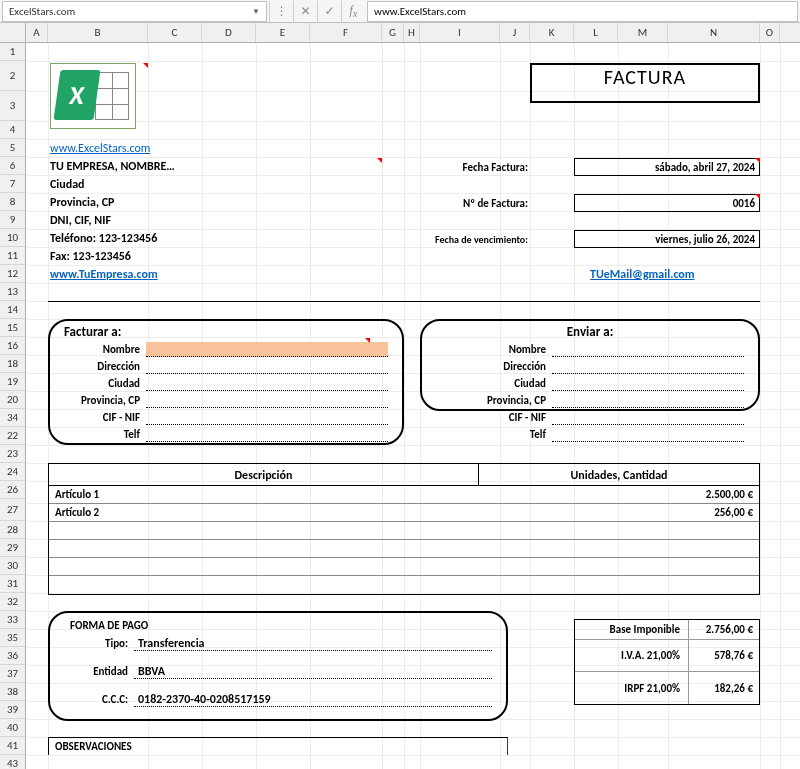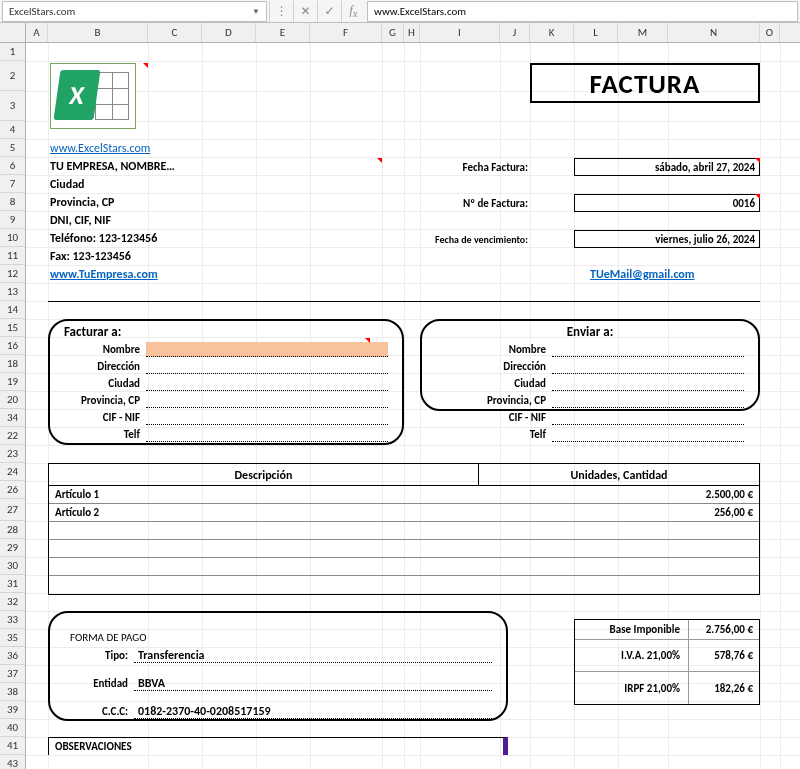--- a/index.html
+++ b/index.html
@@ -27,21 +27,21 @@
   .vline { position: absolute; top: 0; bottom: 0; width: 0; border-right: 1px solid #ececec; }
   .gridlines-h { position: absolute; inset: 0; pointer-events: none; }
   .hline { position: absolute; left: 0; right: 0; height: 0; border-bottom: 1px solid #ececec; }
 
   
   .cell-abs { position: absolute; }
 
   .link { color: #0563c1; text-decoration: underline; cursor: pointer; }
   .bold { font-weight: 700; }
 
-  .factura-box { position: absolute; border: 2px solid #000; display: flex; align-items: center; justify-content: center; font-weight: 700; font-size: 27px; letter-spacing: 1px; }
+  .factura-box { position: absolute; border: 2px solid #000; display: flex; align-items: flex-start; justify-content: center; font-weight: 400; font-size: 20px; letter-spacing: 1px; }
 
   .field-box { position: absolute; border: 1px solid #000; height: 18px; display: flex; align-items: center; justify-content: flex-end; padding: 0 4px; font-weight: 700; font-size: 11px; }
 
   .rounded-panel { position: absolute; border: 2px solid #000; border-radius: 20px; }
   .panel-row { display: flex; height: 17px; align-items: center; }
   .panel-label { text-align: right; font-weight: 700; font-size: 11px; padding-right: 6px; }
   .panel-val { flex: 1; border-bottom: 1px dotted #000; height: 15px; margin-right: 14px; }
   .panel-title { font-weight: 700; font-size: 13px; padding-left: 14px; height: 20px; display: flex; align-items: center; }
 
   .highlight-peach { background: #f8c39a; }
@@ -63,21 +63,21 @@
 
   .tri-red { position: absolute; width: 0; height: 0; border-left: 5px solid transparent; border-top: 5px solid #ff0000; }
 
   .excel-icon { width: 86px; height: 66px; border: 1px solid #7aa562; background: #fff; display: flex; align-items: center; justify-content: center; position: relative; }
   .excel-icon .xsh { position: absolute; left: 6px; top: 6px; width: 40px; height: 50px; background: #21a366; transform: skewX(-8deg); border-radius: 3px; display: flex; align-items: center; justify-content: center; color: #fff; font-weight: 700; font-size: 26px; }
   .excel-icon .gridpart { position: absolute; right: 6px; top: 8px; width: 34px; height: 48px; background: #fff; border: 1px solid #888; }
   .excel-icon .gridpart::before, .excel-icon .gridpart::after { content: ""; position: absolute; background: #888; }
   .excel-icon .gridpart::before { left: 0; right: 0; top: 33%; height: 1px; box-shadow: 0 16px 0 #888; }
   .excel-icon .gridpart::after { top: 0; bottom: 0; left: 50%; width: 1px; }
 
-  .obs-box { position: absolute; border-top: 1px solid #000; border-left: 1px solid #000; border-right: 5px solid #4c1d95; height: 18px; font-weight: 700; font-size: 11px; padding-left: 6px; display: flex; align-items: center; }
+  .obs-box { position: absolute; border-top: 1px solid #000; border-left: 1px solid #000; border-right: 1px solid #4c1d95; height: 18px; font-weight: 700; font-size: 11px; padding-left: 6px; display: flex; align-items: center; }
 </style>
 </head>
 <body>
 
 <div class="formula-bar">
   <div class="name-box">
     <span class="nb-text">ExcelStars.com</span>
     <span class="nb-drop">▼</span>
   </div>
   <div class="fb-btn">⋮</div>
@@ -345,21 +345,21 @@
             <div class="td1" style="width:430px"></div>
             <div class="td2"></div>
           </div>
         <div class="trow" style="border-bottom:none">
             <div class="td1" style="width:430px"></div>
             <div class="td2"></div>
           </div>
       </div>
 
       <div class="rounded-panel" style="left:22px;top:568px;width:460px;height:110px">
-        <div style="font-weight:400;font-size:11px;padding:18px 0 2px 20px">FORMA DE PAGO</div>
+        <div style="font-weight:700;font-size:11px;padding:6px 0 2px 20px">FORMA DE PAGO</div>
         <div class="panel-row" style="height:18px">
             <div class="panel-label" style="width:84px">Tipo:</div>
             <div class="panel-val" style="border-bottom:1px dotted #000;font-weight:700;padding-left:4px;display:flex;align-items:center">Transferencia</div>
           </div>
         <div class="panel-row" style="height:10px"></div>
         <div class="panel-row" style="height:18px">
             <div class="panel-label" style="width:84px">Entidad</div>
             <div class="panel-val" style="font-weight:700;padding-left:4px;display:flex;align-items:center">BBVA</div>
           </div>
         <div class="panel-row" style="height:10px"></div>

